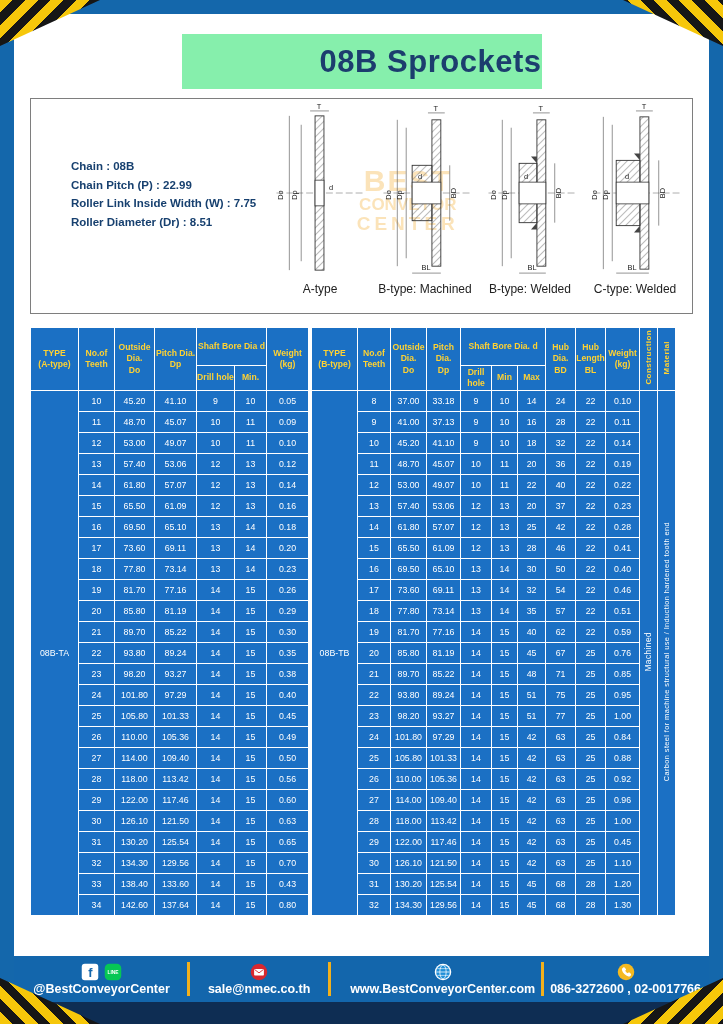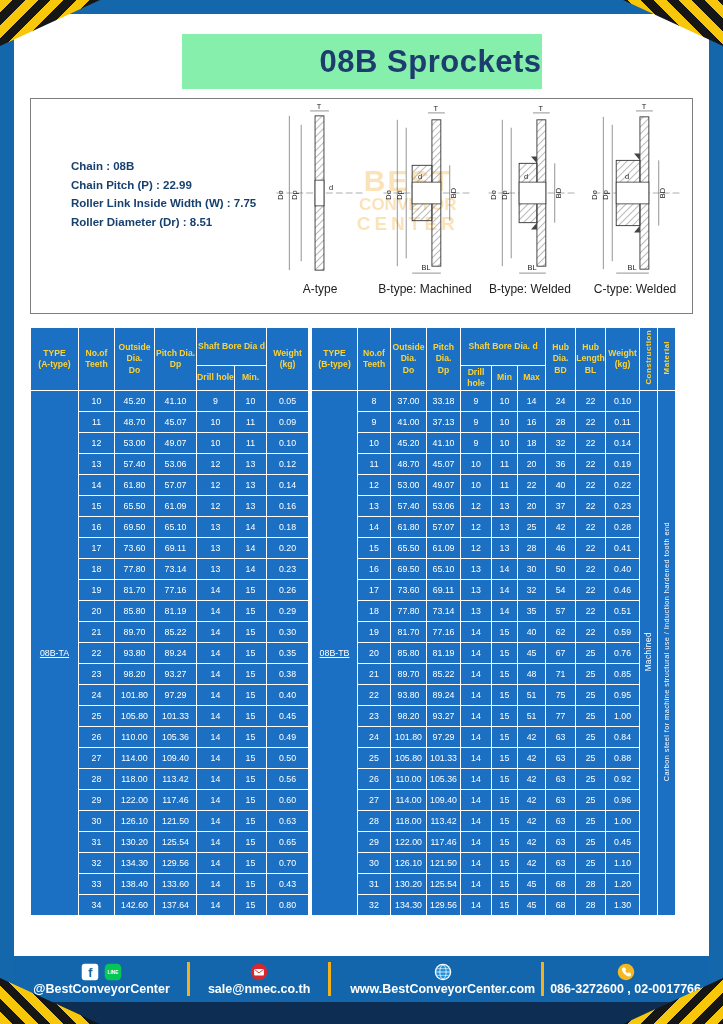--- a/index.html
+++ b/index.html
@@ -35,21 +35,21 @@
   .bore{fill:#fff;stroke:#333;stroke-width:.8;}
   .weld{fill:#444;}
 
   .tables{display:flex;gap:2px;margin:13px 16px 0;align-items:center;}
   table.spec{border-collapse:collapse;table-layout:fixed;background:#1b70c4;}
   table.spec th,table.spec td{border:1px solid #fff;text-align:center;vertical-align:middle;padding:0;}
   table.spec th{color:#ffd232;font-weight:bold;font-size:8.6px;line-height:1.3;white-space:pre-line;}
   table.spec td{color:#fff;font-size:8.8px;height:21px;}
   #table-a{width:278px;} #table-b{width:364px;}
   thead tr.h1 th{height:38px;} thead tr.h2 th{height:25px;}
-  td.group-cell{font-size:9.5px;text-decoration:underline;}
+  td.group-cell{font-size:9.5px;}
   .vtext{writing-mode:vertical-rl;transform:rotate(180deg);display:inline-block;white-space:nowrap;line-height:1;letter-spacing:.4px;color:inherit;}
   .vhead .vtext{font-size:8px;}
   .vtext.med{font-size:8.4px;} .vtext.small{font-size:7.4px;}
 
   .footer{position:absolute;left:0;right:0;bottom:0;height:46px;background:#1366ac;display:flex;align-items:stretch;padding:2px 8px;z-index:3;}
   .fgroup{display:flex;flex-direction:column;align-items:center;justify-content:center;gap:1px;}
   .flabel{color:#fff;font-weight:bold;font-size:12.5px;white-space:nowrap;}
   .ficons{display:flex;gap:5px;}
   .fsep{width:3px;background:#f2b01c;margin:4px 6px;}
   .g-social{flex:1.2;} .g-email{flex:.95;} .g-web{flex:1.25;margin-left:13px;} .g-phone{flex:1.05;}

